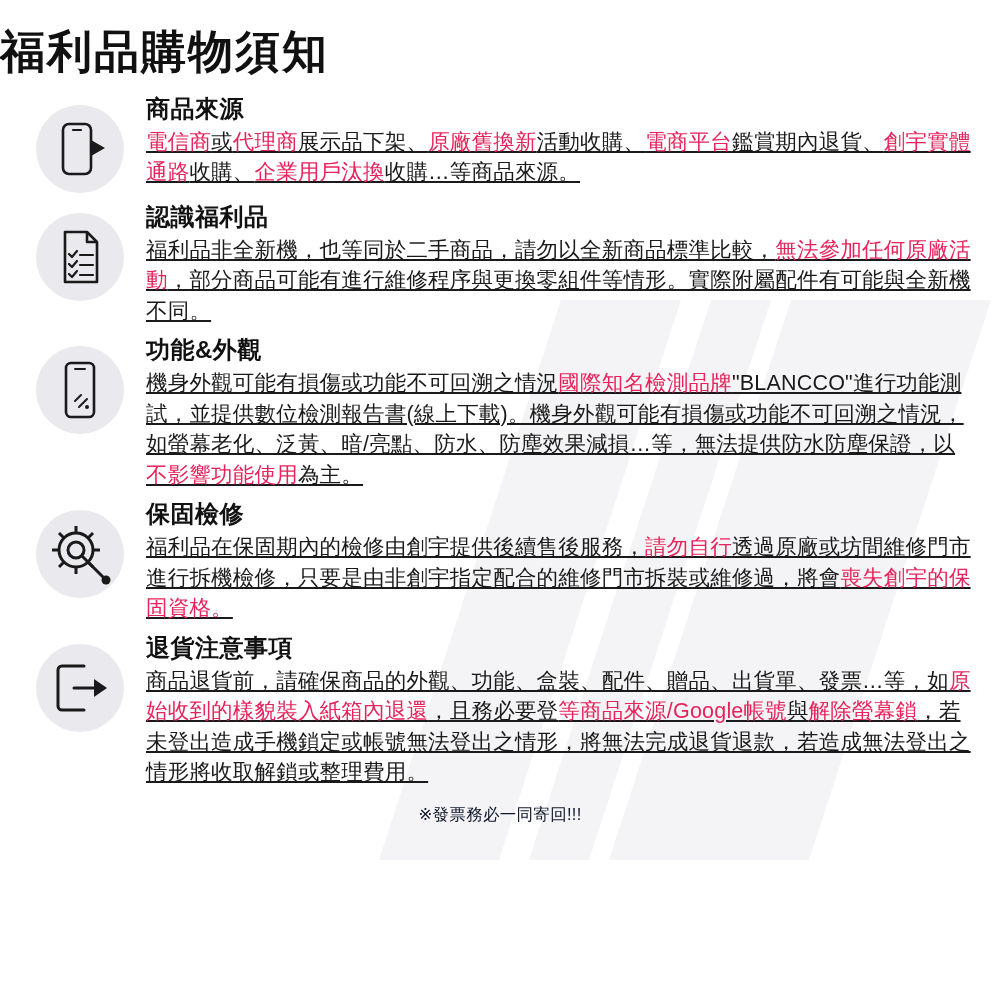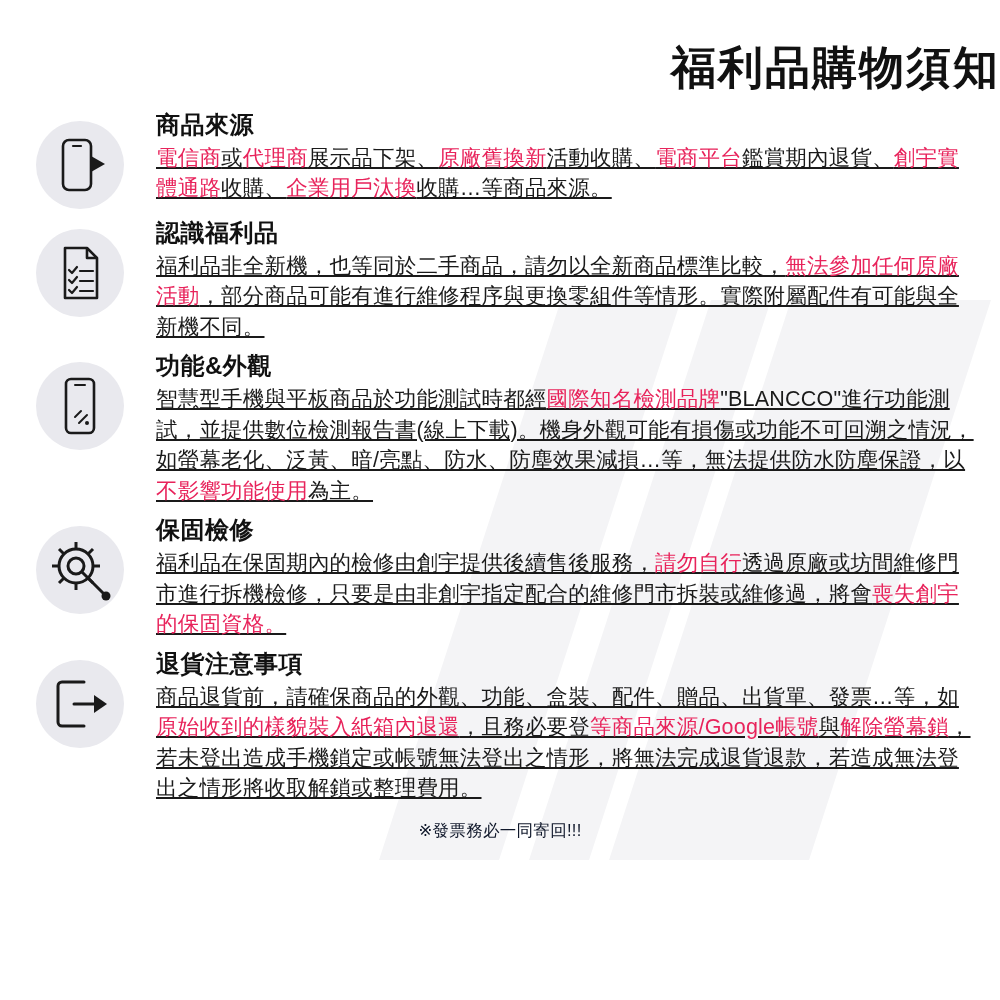--- a/index.html
+++ b/index.html
@@ -22,36 +22,35 @@
     transform: skewX(-18deg);
     z-index: 0;
   }
   .wm1 { left: 470px; top: 300px; width: 120px; height: 560px; }
   .wm2 { left: 620px; top: 300px; width: 60px;  height: 560px; }
   .wm3 { left: 700px; top: 300px; width: 200px; height: 560px; }
 
   .content { position: relative; z-index: 2; }
 
   h1.title {
-    text-align: right;
+    text-align: left;
     font-size: 45px;
     font-weight: bold;
     letter-spacing: 2px;
     color: #111;
-    padding-top: 43px;
+    padding-top: 27px;
     padding-bottom: 12px;
     line-height: 1.1;
   }
 
   .section {
     display: flex;
     align-items: flex-start;
     padding: 0 26px 0 14px;
     margin-bottom: 4px;
-    gap: 10px;
   }
   .icon-col {
     width: 132px;
     flex: 0 0 132px;
     display: flex;
     justify-content: center;
     padding-top: 16px;
   }
   .icon-circle {
     width: 88px; height: 88px;
@@ -145,21 +144,21 @@
             <rect x="21" y="8" width="28" height="54" rx="5" fill="none" stroke="#1a1a1a" stroke-width="2.6"></rect>
             <line x1="30" y1="14" x2="40" y2="14" stroke="#1a1a1a" stroke-width="2" stroke-linecap="round"></line>
             <line x1="30" y1="46" x2="36" y2="40" stroke="#1a1a1a" stroke-width="2" stroke-linecap="round"></line>
             <line x1="34" y1="52" x2="42" y2="44" stroke="#1a1a1a" stroke-width="2" stroke-linecap="round"></line>
             <circle cx="42" cy="52" r="2" fill="#1a1a1a"></circle>
           </svg>
         </div>
       </div>
       <div class="text-col">
         <div class="sec-title">功能&amp;外觀</div>
-        <div class="sec-body"><span>智慧型手機與平板商品於功能測試時都經</span><span class="hl">國際知名檢測品牌</span><span>"BLANCCO"進行功能測試，並提供數位檢測報告書(線上下載)。機身外觀可能有損傷或功能不可回溯之情況，如螢幕老化、泛黃、暗/亮點、防水、防塵效果減損…等，無法提供防水防塵保證，以</span><span class="hl">不影響功能使用</span><span>為主。</span></div>
+        <div class="sec-body"><span>機身外觀可能有損傷或功能不可回溯之情況</span><span class="hl">國際知名檢測品牌</span><span>"BLANCCO"進行功能測試，並提供數位檢測報告書(線上下載)。機身外觀可能有損傷或功能不可回溯之情況，如螢幕老化、泛黃、暗/亮點、防水、防塵效果減損…等，無法提供防水防塵保證，以</span><span class="hl">不影響功能使用</span><span>為主。</span></div>
       </div>
     </div>
 
     <div class="section">
       <div class="icon-col">
         <div class="icon-circle">
           <svg width="76" height="76" viewBox="0 0 76 76">
             <g stroke="#1a1a1a" stroke-width="3" fill="none">
               <circle cx="34" cy="34" r="17"></circle>
               <circle cx="34" cy="34" r="8"></circle>

